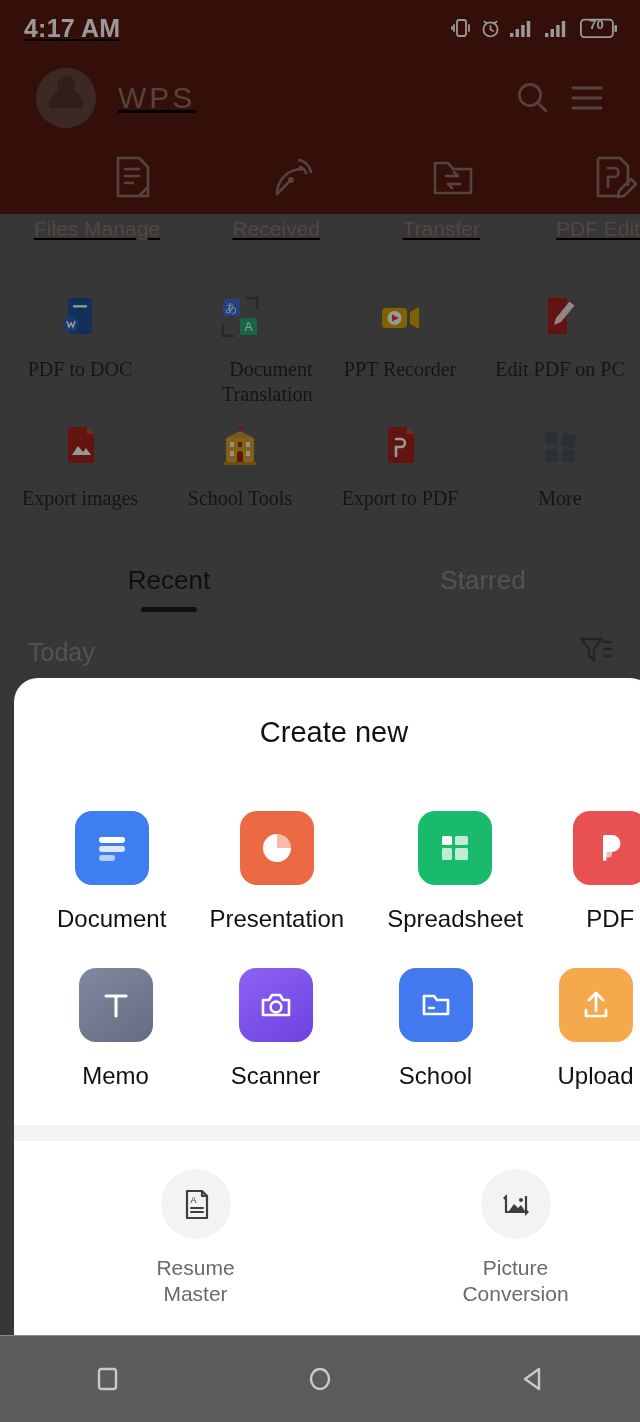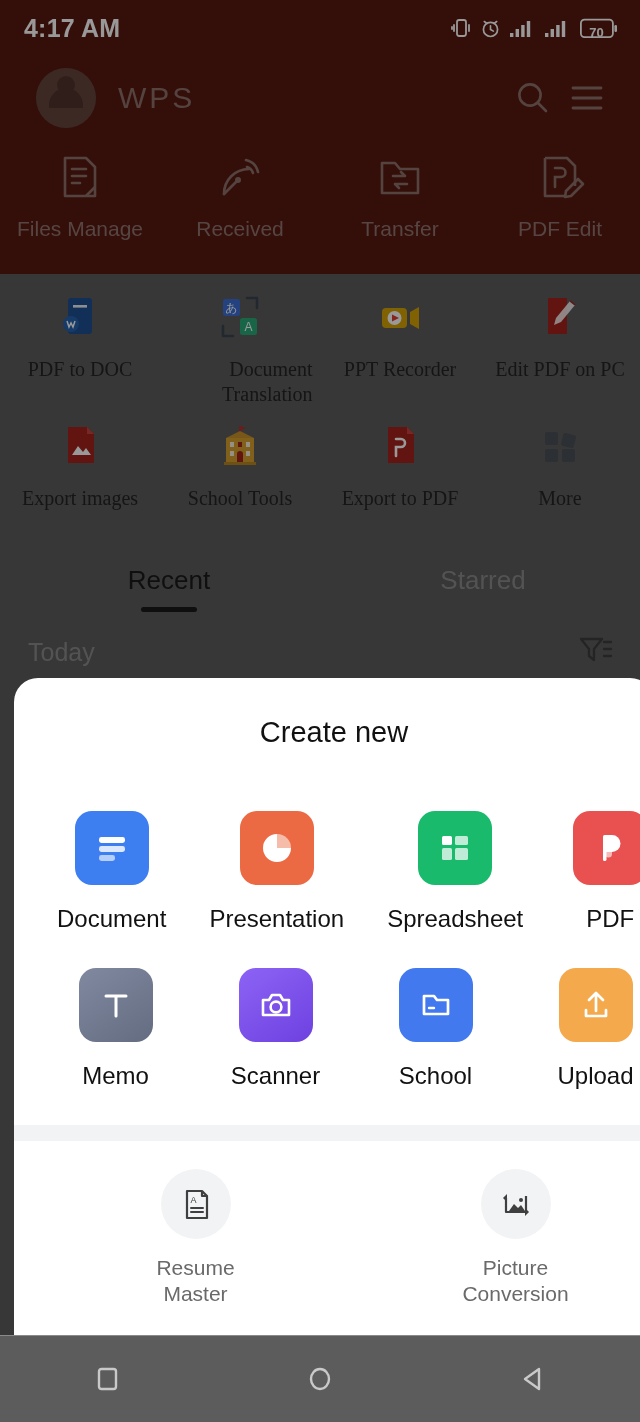--- a/index.html
+++ b/index.html
@@ -24,22 +24,23 @@
     position: absolute;
     inset: 0;
     background: #5c5c5c;
   }
 
   
   .header {
     position: absolute;
     top: 0; left: 0;
     width: 640px;
-    height: 274px;
+    height: 214px;
     background: #581a11;
+    text-decoration: underline;
   }
 
   .statusbar {
     height: 56px;
     display: flex;
     align-items: center;
     justify-content: space-between;
     padding: 0 22px 0 24px;
   }
   .status-time {
@@ -50,21 +51,21 @@
   }
   .status-icons {
     display: flex;
     align-items: center;
     gap: 9px;
   }
   .status-icons svg { display: block; }
   .batt {
     position: relative;
     display: flex;
-    align-items: flex-end;
+    align-items: flex-start;
   }
   .batt-txt {
     position: absolute;
     left: 0; right: 5px;
     text-align: center;
     font-size: 13px;
     color: #ffffff;
     font-weight: bold;
     line-height: 1;
   }
@@ -118,21 +119,21 @@
 
   
   .quick-row {
     display: flex;
     padding: 10px 0 0 0;
   }
   .quick-item {
     flex: 1;
     display: flex;
     flex-direction: column;
-    align-items: center;
+    align-items: flex-end;
     gap: 9px;
   }
   .quick-label {
     font-size: 21px;
     color: #8f746e;
   }
 
   
   .tools {
     position: absolute;

